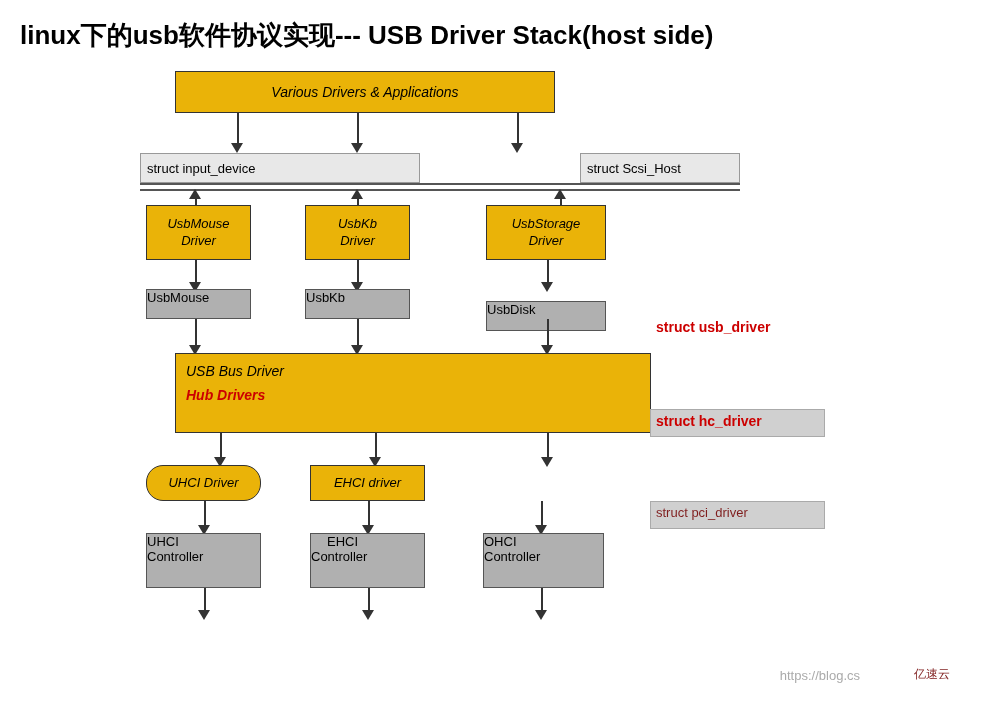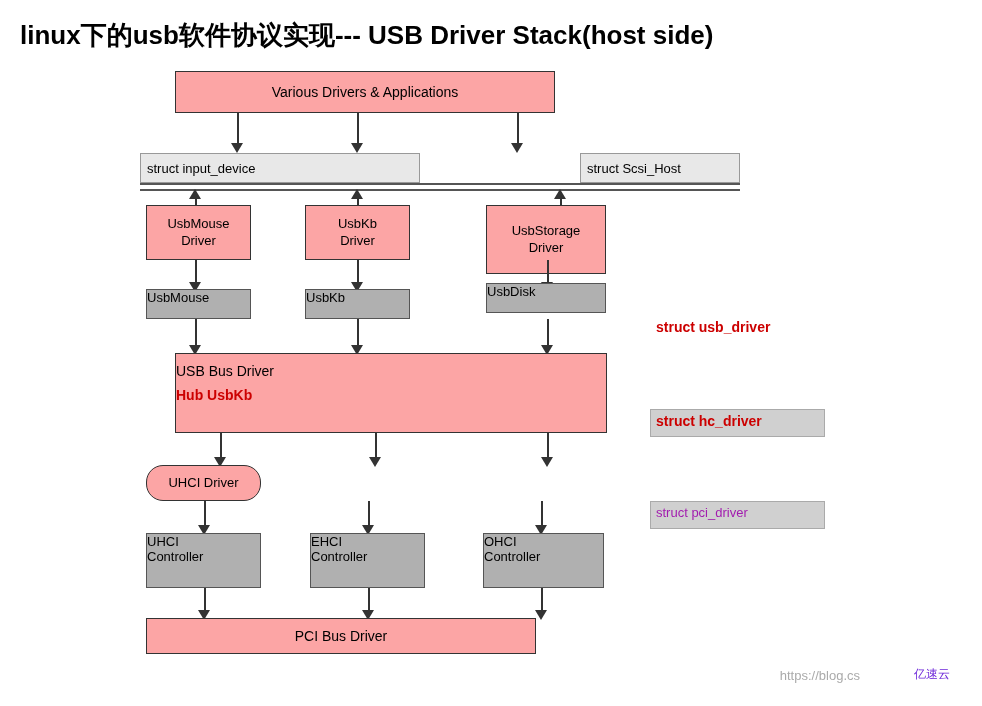--- a/index.html
+++ b/index.html
@@ -29,27 +29,28 @@
     .diagram {
       position: relative;
       width: 940px;
       height: 620px;
     }
 
     
     .box {
       position: absolute;
       border: 1.5px solid #333;
-      background: #fca5a5;
+      background: #eab308;
       display: flex;
       align-items: center;
       justify-content: center;
       text-align: center;
       font-size: 13px;
       line-height: 1.3;
+      font-style: italic;
     }
 
     .box-gray {
       background: #b0b0b0;
       border: 1.5px solid #555;
       color: #000;
     }
 
     .box-light {
       background: #e8e8e8;
@@ -69,21 +70,21 @@
       bottom: 8px;
       right: 100px;
       font-size: 13px;
       color: #aaa;
     }
     .watermark2 {
       position: absolute;
       bottom: 8px;
       right: 10px;
       font-size: 12px;
-      color: #6d28d9;
+      color: #7f1d1d;
     }
   </style>
 </head>
 <body>
 
 <div class="page">
   <div class="main-title">linux下的usb软件协议实现--- USB Driver Stack(host side)</div>
 
   <div class="diagram">
 
@@ -123,21 +124,21 @@
     <div class="box" style="left:126px; top:134px; width:105px; height:55px;">
       <span style="white-space:pre-line;">UsbMouse
 Driver</span>
     </div>
 
     <div class="box" style="left:285px; top:134px; width:105px; height:55px;">
       <span style="white-space:pre-line;">UsbKb
 Driver</span>
     </div>
 
-    <div class="box" style="left:466px; top:134px; width:120px; height:69px;">
+    <div class="box" style="left:466px; top:134px; width:120px; height:55px;">
       <span style="white-space:pre-line;">UsbStorage
 Driver</span>
     </div>
 
     <div class="red-label" style="left:636px; top:248px; font-size:14px;">
       <span>struct usb_driver</span>
     </div>
 
     <div style="position:absolute; left:630px; top:244px; width:175px; height:28px; background:#d0d0d0; border:1px solid #aaa; z-index:-1;"></div>
 
@@ -151,97 +152,97 @@
     <div style="position:absolute; left:521px; top:211px; width:0; height:0; border-left:6px solid transparent; border-right:6px solid transparent; border-top:10px solid #333;"></div>
 
     <div class="box-gray" style="position:absolute; left:126px; top:218px; width:105px; height:30px; font-size:13px;">
       <span>UsbMouse</span>
     </div>
 
     <div class="box-gray" style="position:absolute; left:285px; top:218px; width:105px; height:30px; font-size:13px;">
       <span>UsbKb</span>
     </div>
 
-    <div class="box-gray" style="position:absolute; left:466px; top:212px; width:120px; height:30px; font-size:13px;">
+    <div class="box-gray" style="position:absolute; left:466px; top:230px; width:120px; height:30px; font-size:13px;">
       <span>UsbDisk</span>
     </div>
 
     <div style="position:absolute; left:175px; top:248px; width:2px; height:26px; background:#333;"></div>
     <div style="position:absolute; left:169px; top:274px; width:0; height:0; border-left:6px solid transparent; border-right:6px solid transparent; border-top:10px solid #333;"></div>
 
     <div style="position:absolute; left:337px; top:248px; width:2px; height:26px; background:#333;"></div>
     <div style="position:absolute; left:331px; top:274px; width:0; height:0; border-left:6px solid transparent; border-right:6px solid transparent; border-top:10px solid #333;"></div>
 
     <div style="position:absolute; left:527px; top:248px; width:2px; height:26px; background:#333;"></div>
     <div style="position:absolute; left:521px; top:274px; width:0; height:0; border-left:6px solid transparent; border-right:6px solid transparent; border-top:10px solid #333;"></div>
 
-    <div class="box" style="left:155px; top:282px; width:432px; height:80px; font-size:14px; align-items:flex-start; padding:8px 0; flex-direction:column; justify-content:flex-start;">
+    <div class="box" style="left:155px; top:282px; width:476px; height:80px; font-size:14px; align-items:flex-start; padding:8px 10px; flex-direction:column; justify-content:flex-start;">
       <span style="margin-bottom:6px;">USB Bus Driver</span>
-      <span class="red-label" style="position:relative; left:0; top:0; font-size:14px;">Hub UsbKb</span>
+      <span class="red-label" style="position:relative; left:0; top:0; font-size:14px;">Hub Drivers</span>
     </div>
 
     <div style="position:absolute; left:630px; top:338px; width:175px; height:28px; background:#d0d0d0; border:1px solid #aaa;"></div>
     <div class="red-label" style="left:636px; top:342px;">
       <span>struct hc_driver</span>
     </div>
 
     <div style="position:absolute; left:200px; top:362px; width:2px; height:24px; background:#333;"></div>
     <div style="position:absolute; left:194px; top:386px; width:0; height:0; border-left:6px solid transparent; border-right:6px solid transparent; border-top:10px solid #333;"></div>
 
     <div style="position:absolute; left:355px; top:362px; width:2px; height:24px; background:#333;"></div>
     <div style="position:absolute; left:349px; top:386px; width:0; height:0; border-left:6px solid transparent; border-right:6px solid transparent; border-top:10px solid #333;"></div>
 
     <div style="position:absolute; left:527px; top:362px; width:2px; height:24px; background:#333;"></div>
     <div style="position:absolute; left:521px; top:386px; width:0; height:0; border-left:6px solid transparent; border-right:6px solid transparent; border-top:10px solid #333;"></div>
 
     <div class="box" style="left:126px; top:394px; width:115px; height:36px; font-size:13px;border-radius:17px;">
       <span>UHCI Driver</span>
     </div>
 
+    <div class="box" style="left:290px; top:394px; width:115px; height:36px; font-size:13px;">
+      <span>EHCI driver</span>
+    </div>
 
 
     <div style="position:absolute; left:630px; top:430px; width:175px; height:28px; background:#d0d0d0; border:1px solid #aaa;"></div>
-    <div style="position:absolute; left:636px; top:434px; font-size:13px; color:#a21caf;">
+    <div style="position:absolute; left:636px; top:434px; font-size:13px; color:#7f1d1d;">
       <span>struct pci_driver</span>
     </div>
 
     <div style="position:absolute; left:184px; top:430px; width:2px; height:24px; background:#333;"></div>
     <div style="position:absolute; left:178px; top:454px; width:0; height:0; border-left:6px solid transparent; border-right:6px solid transparent; border-top:10px solid #333;"></div>
 
     <div style="position:absolute; left:348px; top:430px; width:2px; height:24px; background:#333;"></div>
     <div style="position:absolute; left:342px; top:454px; width:0; height:0; border-left:6px solid transparent; border-right:6px solid transparent; border-top:10px solid #333;"></div>
 
     <div style="position:absolute; left:521px; top:430px; width:2px; height:24px; background:#333;"></div>
     <div style="position:absolute; left:515px; top:454px; width:0; height:0; border-left:6px solid transparent; border-right:6px solid transparent; border-top:10px solid #333;"></div>
 
     <div class="box-gray" style="position:absolute; left:126px; top:462px; width:115px; height:55px; font-size:13px;">
       <span style="white-space:pre-line;">UHCI
 Controller</span>
     </div>
 
     <div class="box-gray" style="position:absolute; left:290px; top:462px; width:115px; height:55px; font-size:13px;">
-      <span style="white-space:pre-line;">EHCI
+      <span style="white-space:pre-line;margin-left:16px;">EHCI
 Controller</span>
     </div>
 
     <div class="box-gray" style="position:absolute; left:463px; top:462px; width:121px; height:55px; font-size:13px;">
       <span style="white-space:pre-line;">OHCI
 Controller</span>
     </div>
 
     <div style="position:absolute; left:184px; top:517px; width:2px; height:22px; background:#333;"></div>
     <div style="position:absolute; left:178px; top:539px; width:0; height:0; border-left:6px solid transparent; border-right:6px solid transparent; border-top:10px solid #333;"></div>
 
     <div style="position:absolute; left:348px; top:517px; width:2px; height:22px; background:#333;"></div>
     <div style="position:absolute; left:342px; top:539px; width:0; height:0; border-left:6px solid transparent; border-right:6px solid transparent; border-top:10px solid #333;"></div>
 
     <div style="position:absolute; left:521px; top:517px; width:2px; height:22px; background:#333;"></div>
     <div style="position:absolute; left:515px; top:539px; width:0; height:0; border-left:6px solid transparent; border-right:6px solid transparent; border-top:10px solid #333;"></div>
 
-    <div class="box" style="left:126px; top:547px; width:390px; height:36px; font-size:14px;">
-      <span>PCI Bus Driver</span>
-    </div>
 
     <div class="watermark">https://blog.cs</div>
     <div class="watermark2">亿速云</div>
 
   </div>
 </div>
 
 </body></html>

